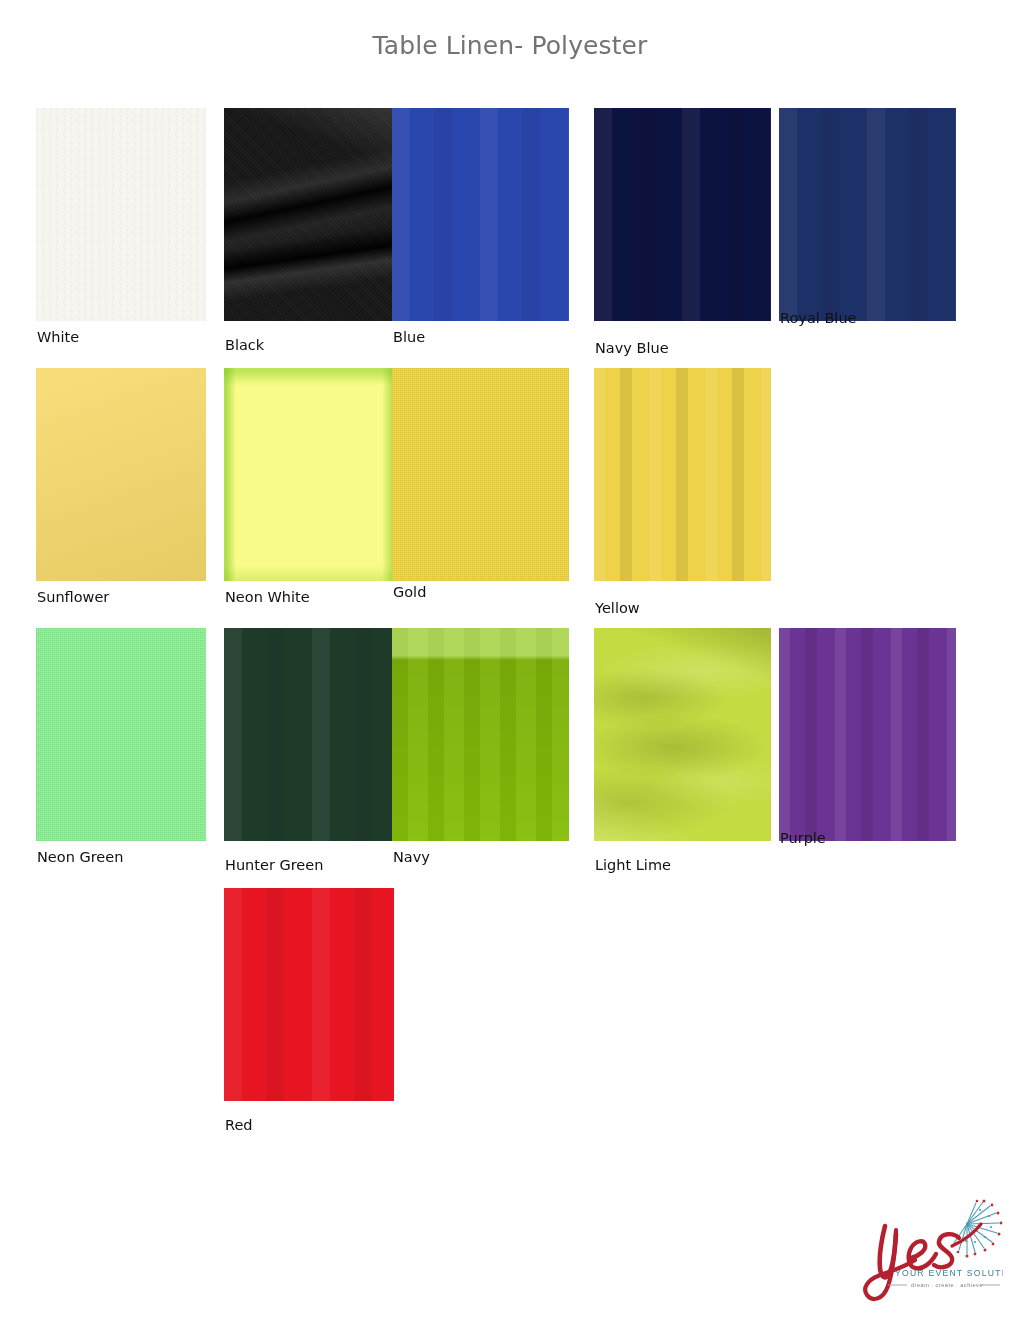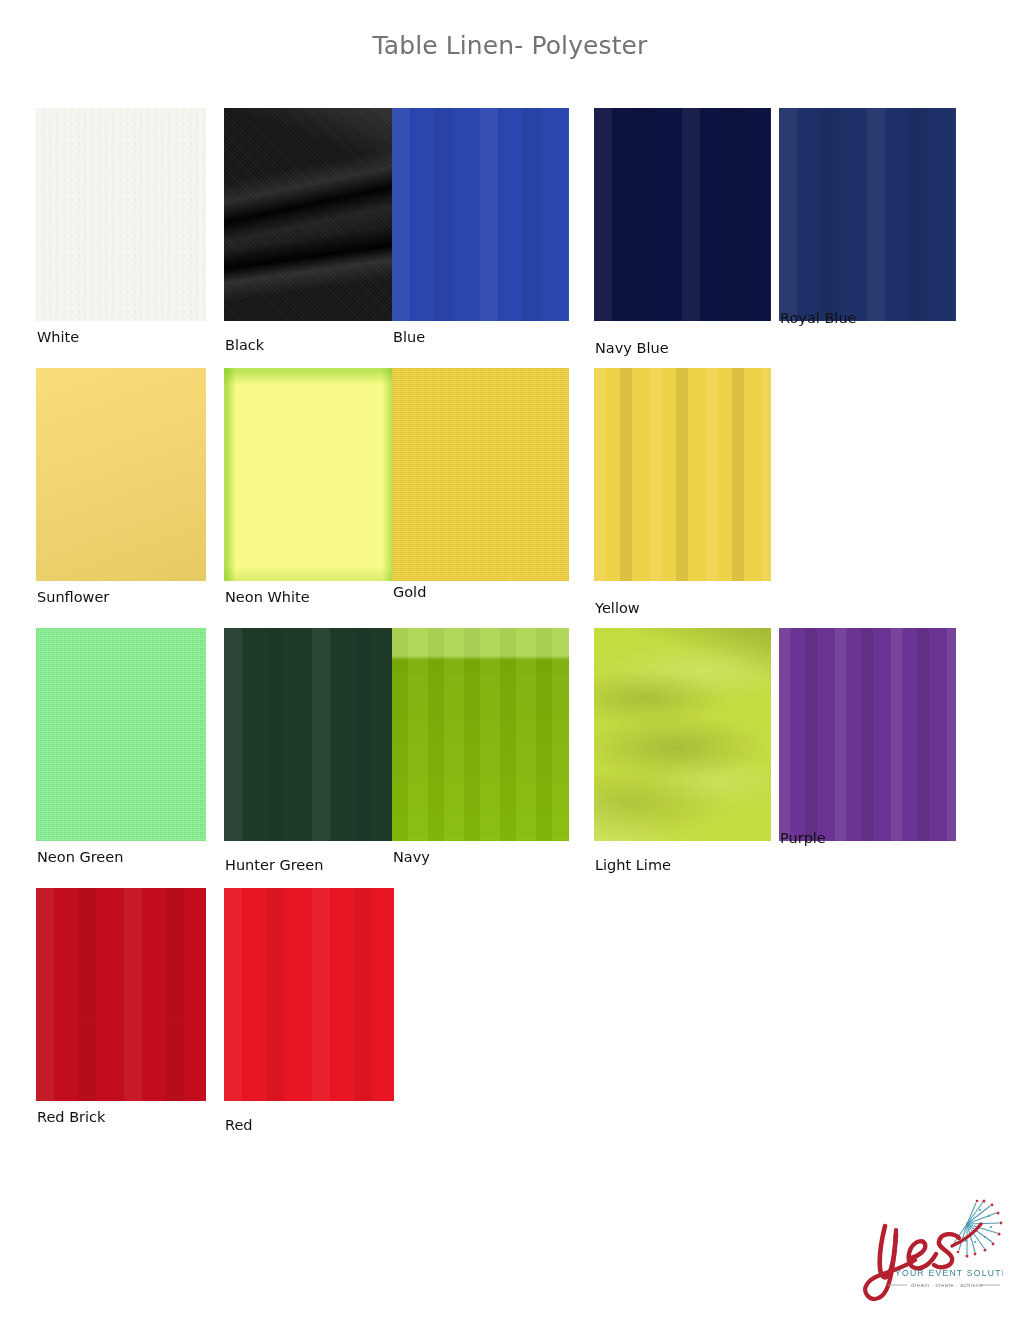--- a/index.html
+++ b/index.html
@@ -253,26 +253,20 @@
         <div class="swatch-label lab-b">Light Lime</div>
       </div>
       <div class="swatch-cell c4">
         <div class="swatch" style="background: rgb(107, 51, 148);">
           <div class="tex tex-vstreak"></div>
         </div>
         <div class="swatch-label lab-e">Purple</div>
       </div>
     </div>
     <div class="swatch-row">
-      <div class="swatch-cell c0">
-        <div class="swatch" style="background: rgb(194, 14, 28);">
-          <div class="tex tex-vsoft"></div>
-        </div>
-        <div class="swatch-label lab-a">Red Brick</div>
-      </div>
       <div class="swatch-cell c1">
         <div class="swatch" style="background: rgb(232, 21, 35);">
           <div class="tex tex-vsoft"></div>
         </div>
         <div class="swatch-label lab-b">Red</div>
       </div>
     </div>
   </div>
 
 <div id="logo">

